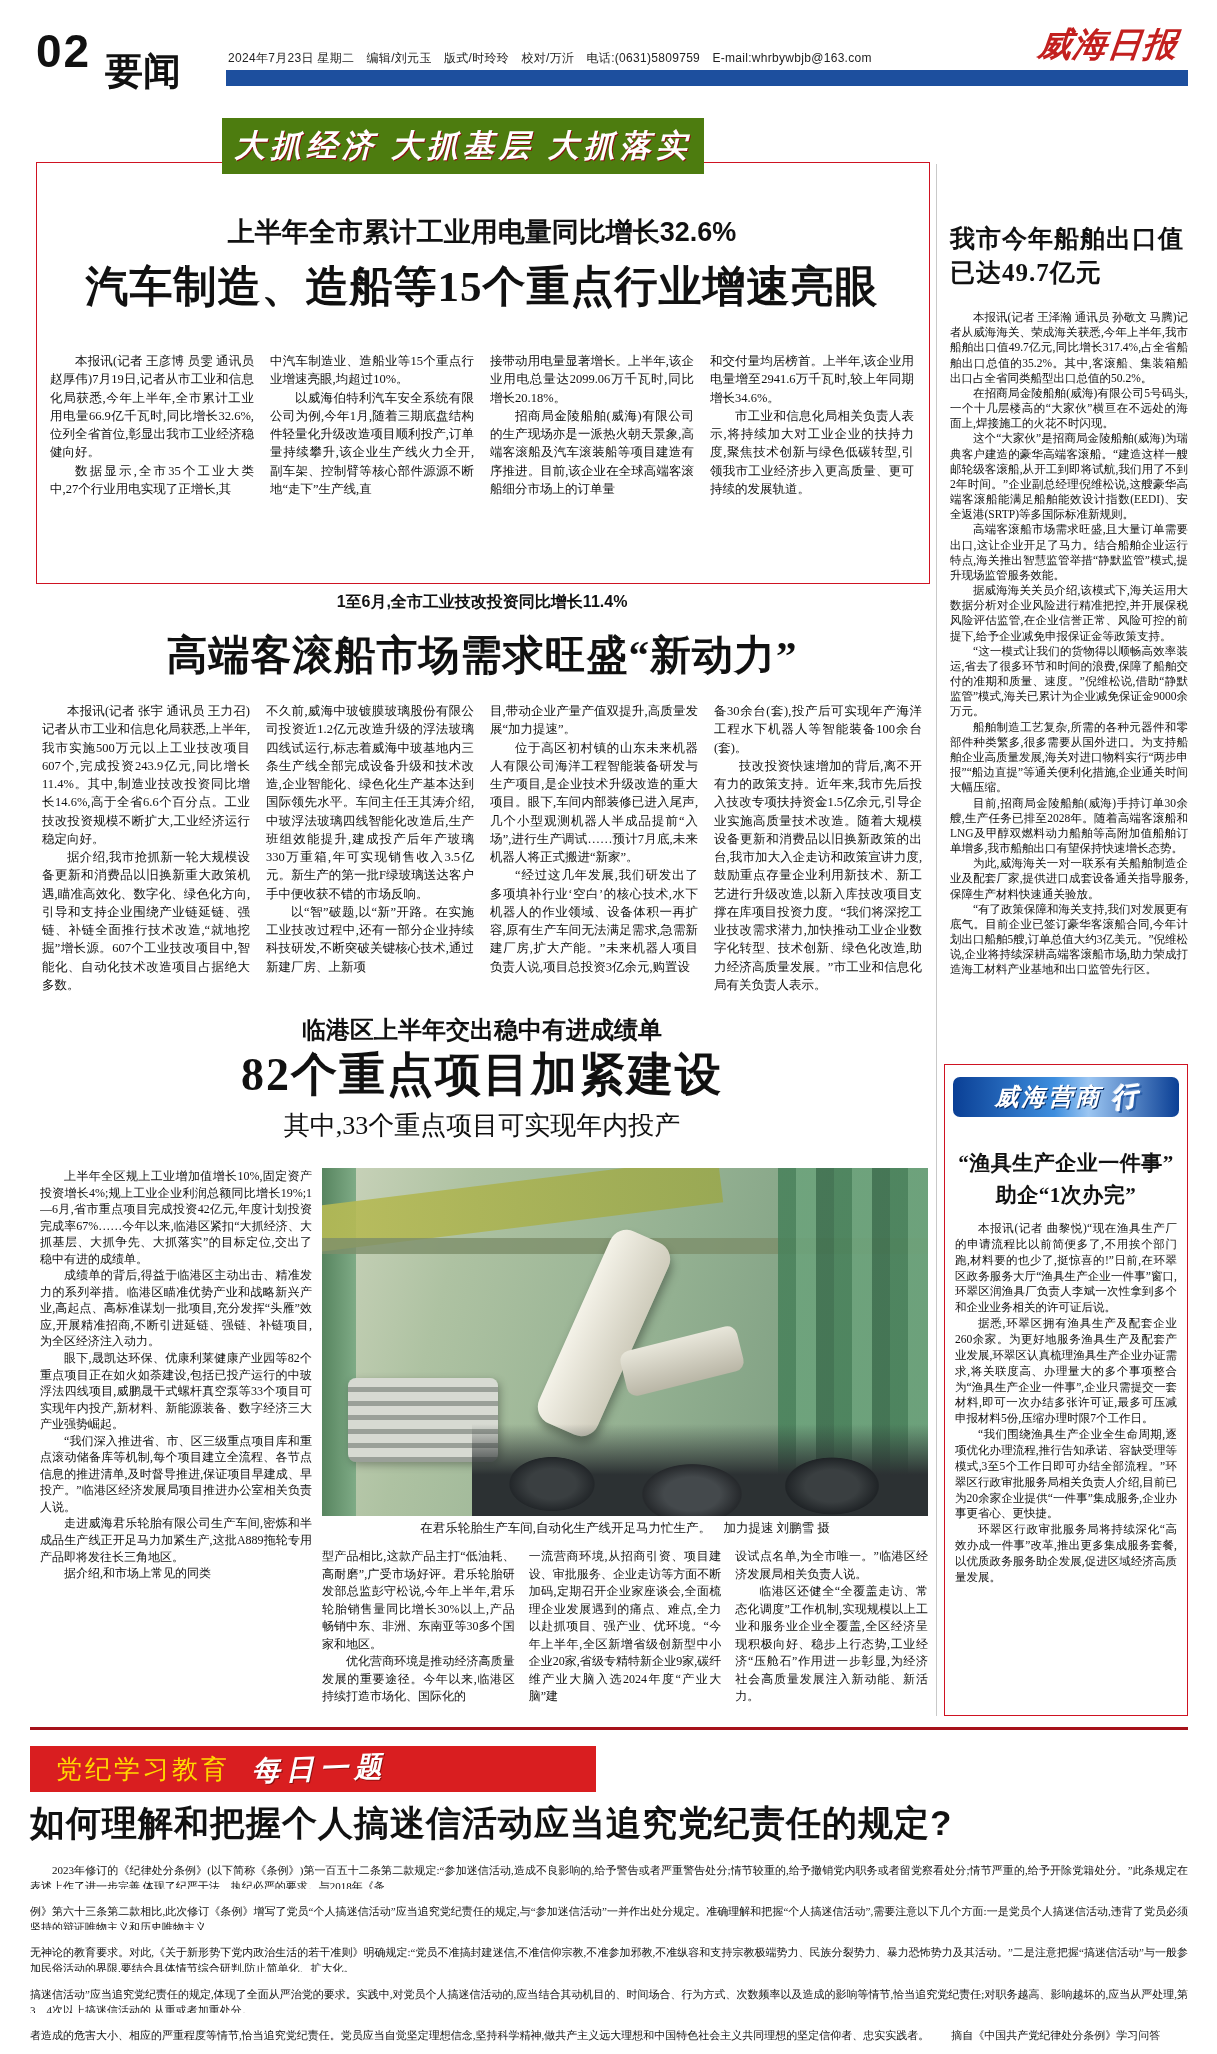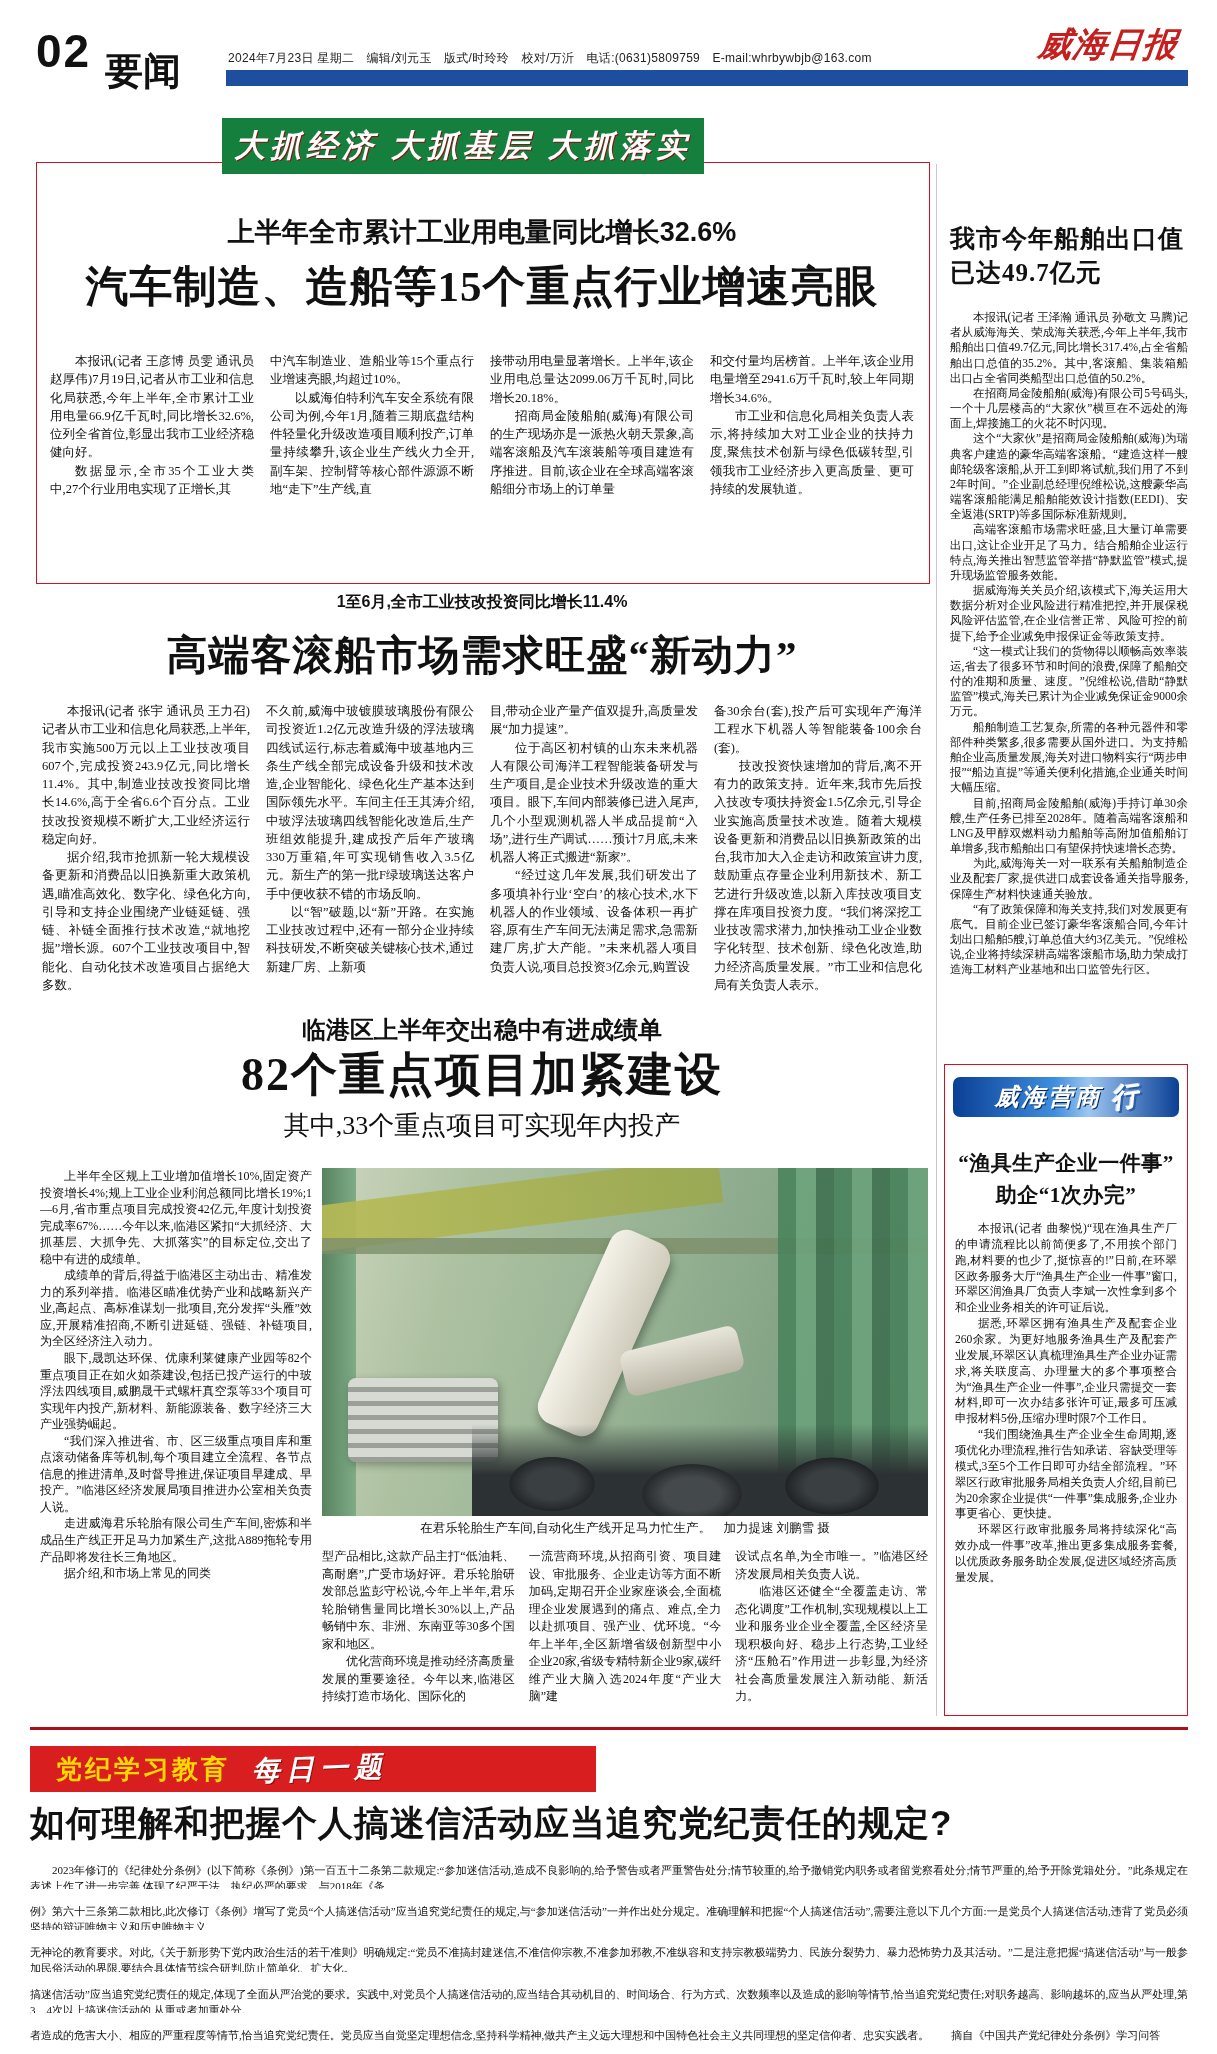--- a/index.html
+++ b/index.html
@@ -11,21 +11,21 @@
   
   .pagenum{left:36px;top:24px;font-size:46px;font-weight:900;letter-spacing:2px;}
   .sectionname{left:105px;top:30px;font-size:38px;font-weight:900;margin-top:16px;}
   .infoline{left:228px;top:50px;font-size:12px;color:#222;letter-spacing:.3px;}
   .masthead{left:1038px;top:22px;width:155px;font-size:34px;font-weight:900;font-style:italic;
             color:#c3201f;letter-spacing:1px;white-space:nowrap;transform:skewX(-6deg);}
   .bluebar{left:226px;top:70px;width:962px;height:16px;background:#1d4f9e;}
 
   
   .art1box{left:36px;top:162px;width:892px;height:420px;border:1.5px solid #cf1322;}
-  .slogan{left:222px;top:118px;width:482px;height:56px;background:#15803d;z-index:3;
+  .slogan{left:222px;top:118px;width:482px;height:56px;background:#4d7c0f;z-index:3;
           display:flex;align-items:center;justify-content:center;}
   .slogan span{color:#fff;font-weight:900;font-style:italic;font-size:31px;letter-spacing:5px;
           font-family:"Liberation Serif","DejaVu Serif",serif;text-shadow:1px 1px 0 #8c0f10;}
 
   .kicker{width:100%;text-align:center;font-weight:700;}
   .k1{left:36px;top:214px;width:892px;font-size:27px;}
   .h1{left:36px;top:258px;width:892px;text-align:center;font-size:43px;font-weight:900;letter-spacing:1px;}
   .cols{display:flex;gap:16px;overflow:hidden;}
   .cols>div{flex:1 1 0;overflow:hidden;}
   .c1{left:50px;top:352px;width:864px;height:212px;}
@@ -62,21 +62,21 @@
                      radial-gradient(66px 40px at 360px 62px,#3a3f41 40%,#202427 70%,transparent 72%),
                      linear-gradient(180deg,rgba(34,38,40,0) 0,#2c3133 55%);}
   .ph-post{position:absolute;left:0;top:0;width:34px;height:348px;background:linear-gradient(90deg,#57845f,#7fab86);}
   .caption3{left:322px;top:1520px;width:606px;text-align:center;font-size:12.5px;}
   .bcols3{left:322px;top:1548px;width:606px;height:170px;font-size:12px;line-height:1.32;}
   .bcols3 .cols{gap:14px;height:170px;}
 
   
   .redrule{left:30px;top:1727px;width:1158px;height:3px;background:#a6121a;}
   .partybanner{left:30px;top:1746px;width:566px;height:46px;background:#d91e20;display:flex;align-items:center;gap:22px;padding-left:26px;box-sizing:border-box;}
-  .pb-left{color:#ffd900;font-weight:700;font-size:26px;letter-spacing:3px;}
+  .pb-left{color:#ffd900;font-weight:400;font-size:26px;letter-spacing:3px;}
   .pb-right{color:#fff;font-weight:900;font-style:italic;font-size:28px;letter-spacing:6px;transform:rotate(-2deg);
             font-family:"Liberation Serif","DejaVu Serif",serif;text-shadow:1px 1px 0 #8c0f10;}
   .partyhead{left:30px;top:1800px;width:1158px;font-size:35px;font-weight:900;letter-spacing:1px;}
   .partycols{left:30px;top:1862px;width:1158px;height:192px;font-size:11px;line-height:1.45;}
   .partycols .cols{gap:14px;height:192px;}
 
   
   .sbar-rule{left:936px;top:164px;width:1px;height:1552px;background:#c9c9c9;}
   .shiptitle{left:950px;top:222px;width:238px;font-size:25px;font-weight:900;line-height:1.35;letter-spacing:1px;}
   .shipbody{left:950px;top:310px;width:238px;height:748px;font-size:11.5px;line-height:1.32;overflow:hidden;}

